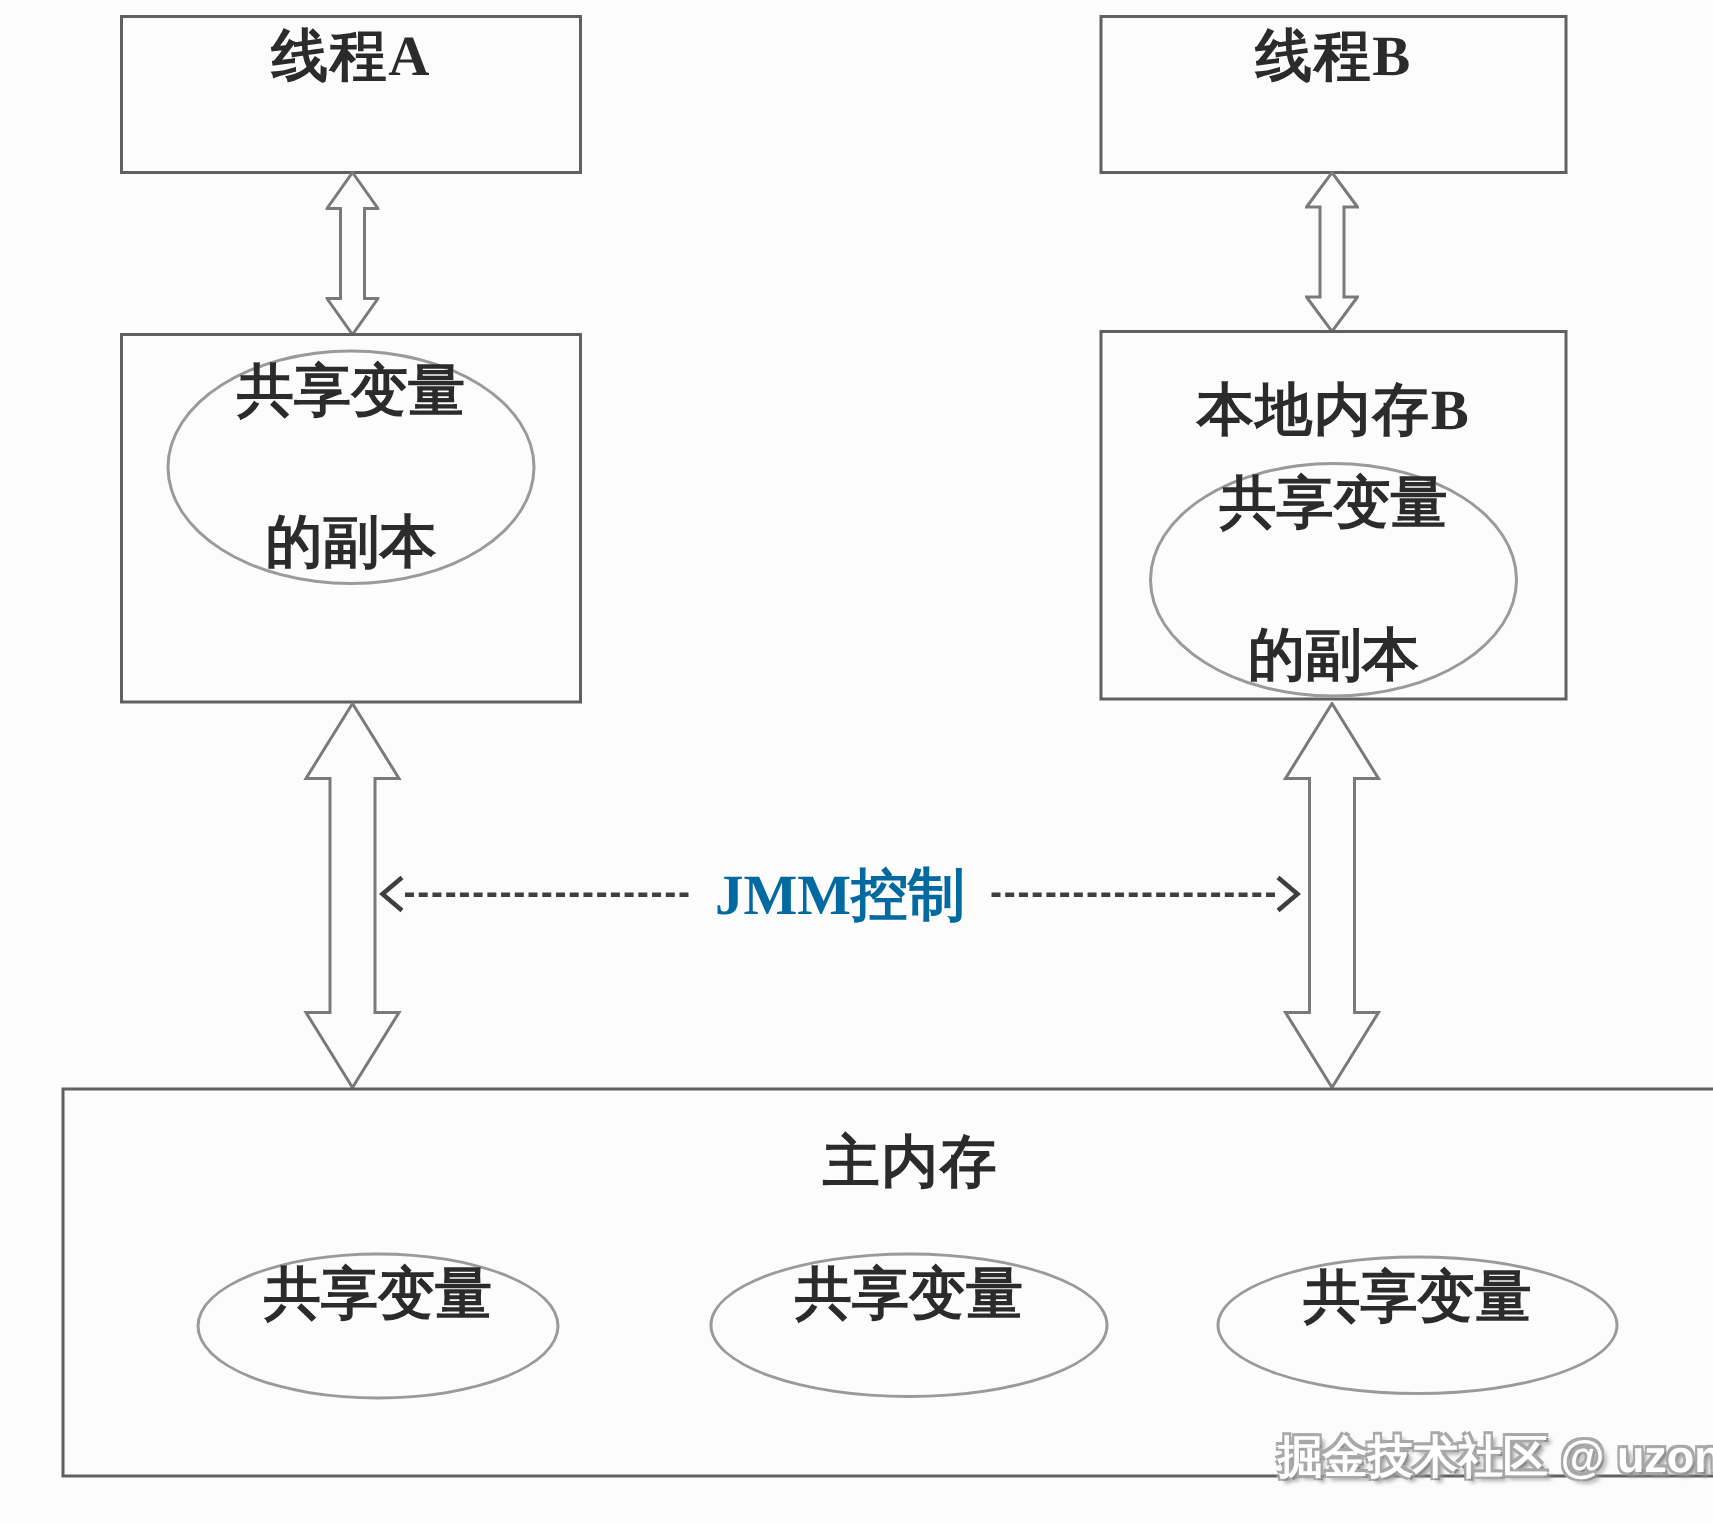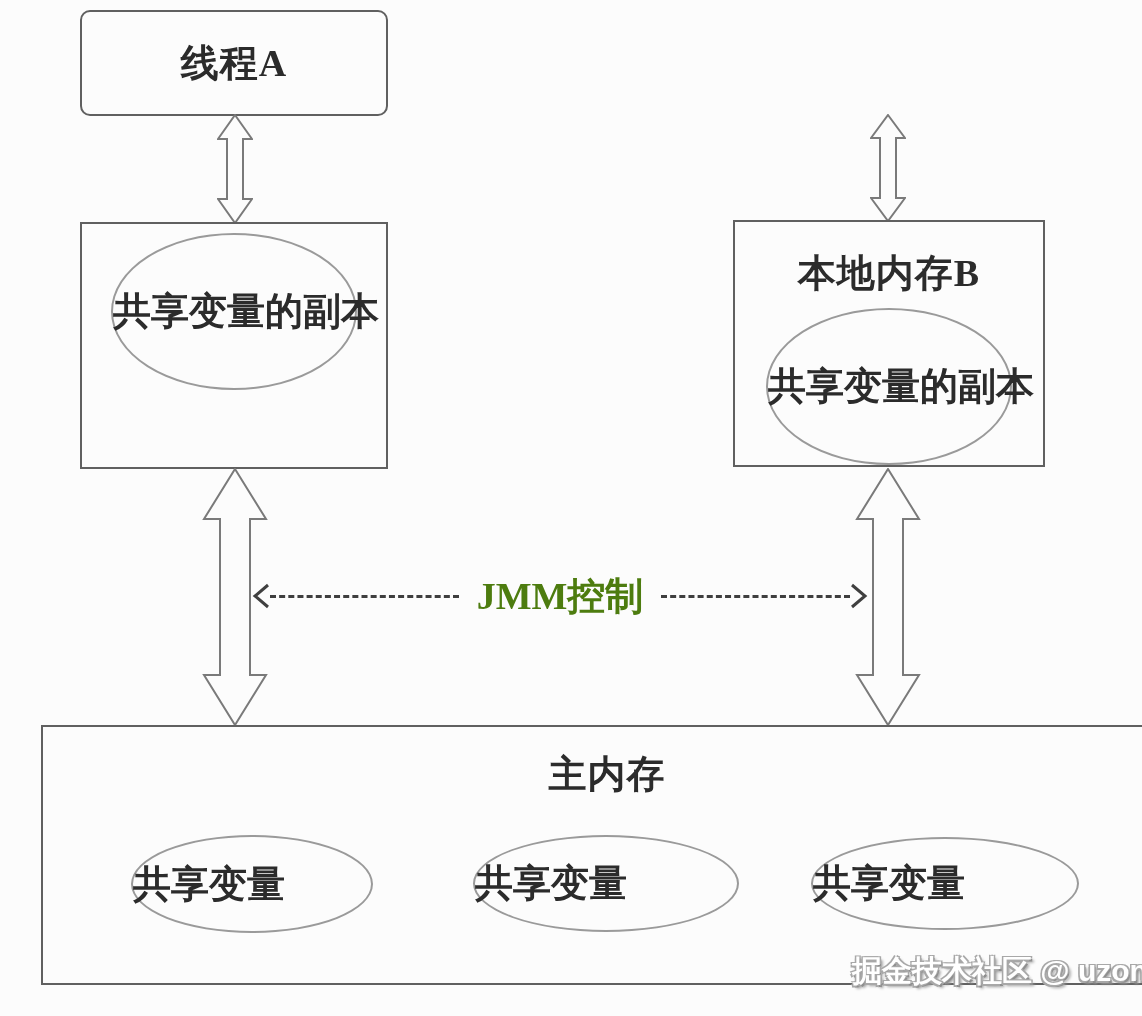--- a/index.html
+++ b/index.html
@@ -20,30 +20,30 @@
   .node-title {
     font-weight: bold;
     font-size: 38px;
     color: #2b2b2b;
     text-align: center;
     letter-spacing: 1px;
     white-space: nowrap;
   }
   .thread-box {
     display: flex;
-    align-items: center;
+    align-items: flex-start;
     justify-content: center;
-    border-radius: 10px;
   }
   .mem-title { padding-top: 26px; }
   .ellipse {
     border: 2px solid #9a9a9a;
     border-radius: 50%;
     box-sizing: border-box;
     display: flex;
+    flex-direction: column;
     align-items: center;
     justify-content: space-between;
     background: transparent;
   }
   .copy-ellipse {
     width: 246px;
     height: 157px;
     margin: 9px auto 0 auto;
   }
   .ellipse-text {
@@ -64,21 +64,21 @@
     align-items: center;
   }
   .dash-seg {
     flex: 1;
     height: 0;
     border-top: 3px dashed #3f3f3f;
   }
   .jmm-label {
     font-weight: bold;
     font-size: 38px;
-    color: #4d7c0f;
+    color: #0369a1;
     margin: 0 18px;
     white-space: nowrap;
   }
   .chevron { flex: 0 0 auto; display: block; }
   .watermark {
     position: absolute;
     left: 852px; top: 951px;
     font-family: "Liberation Sans", sans-serif;
     font-weight: bold;
     font-size: 30px;
@@ -94,20 +94,23 @@
 </style>
 </head>
 <body>
 
 <div class="canvas">
 
   <div class="box thread-box" style="left:80px; top:10px; width:308px; height:106px;">
     <div class="node-title">线程A</div>
   </div>
 
+  <div class="box thread-box" style="left:733px; top:10px; width:312px; height:106px;">
+    <div class="node-title">线程B</div>
+  </div>
 
   <svg class="arrow-svg" style="left:217px; top:114px;" width="36" height="110" viewBox="0 0 36 110" preserveAspectRatio="none">
     <polygon points="18,1 35,25 26,25 26,85 35,85 18,109 1,85 10,85 10,25 1,25" fill="#fcfcfc" stroke="#7a7a7a" stroke-width="2"></polygon>
   </svg>
 
   <svg class="arrow-svg" style="left:870px; top:114px;" width="36" height="108" viewBox="0 0 36 108" preserveAspectRatio="none">
     <polygon points="18,1 35,24 26,24 26,84 35,84 18,107 1,84 10,84 10,24 1,24" fill="#fcfcfc" stroke="#7a7a7a" stroke-width="2"></polygon>
   </svg>
 
   <div class="box" style="left:80px; top:222px; width:308px; height:247px;">

